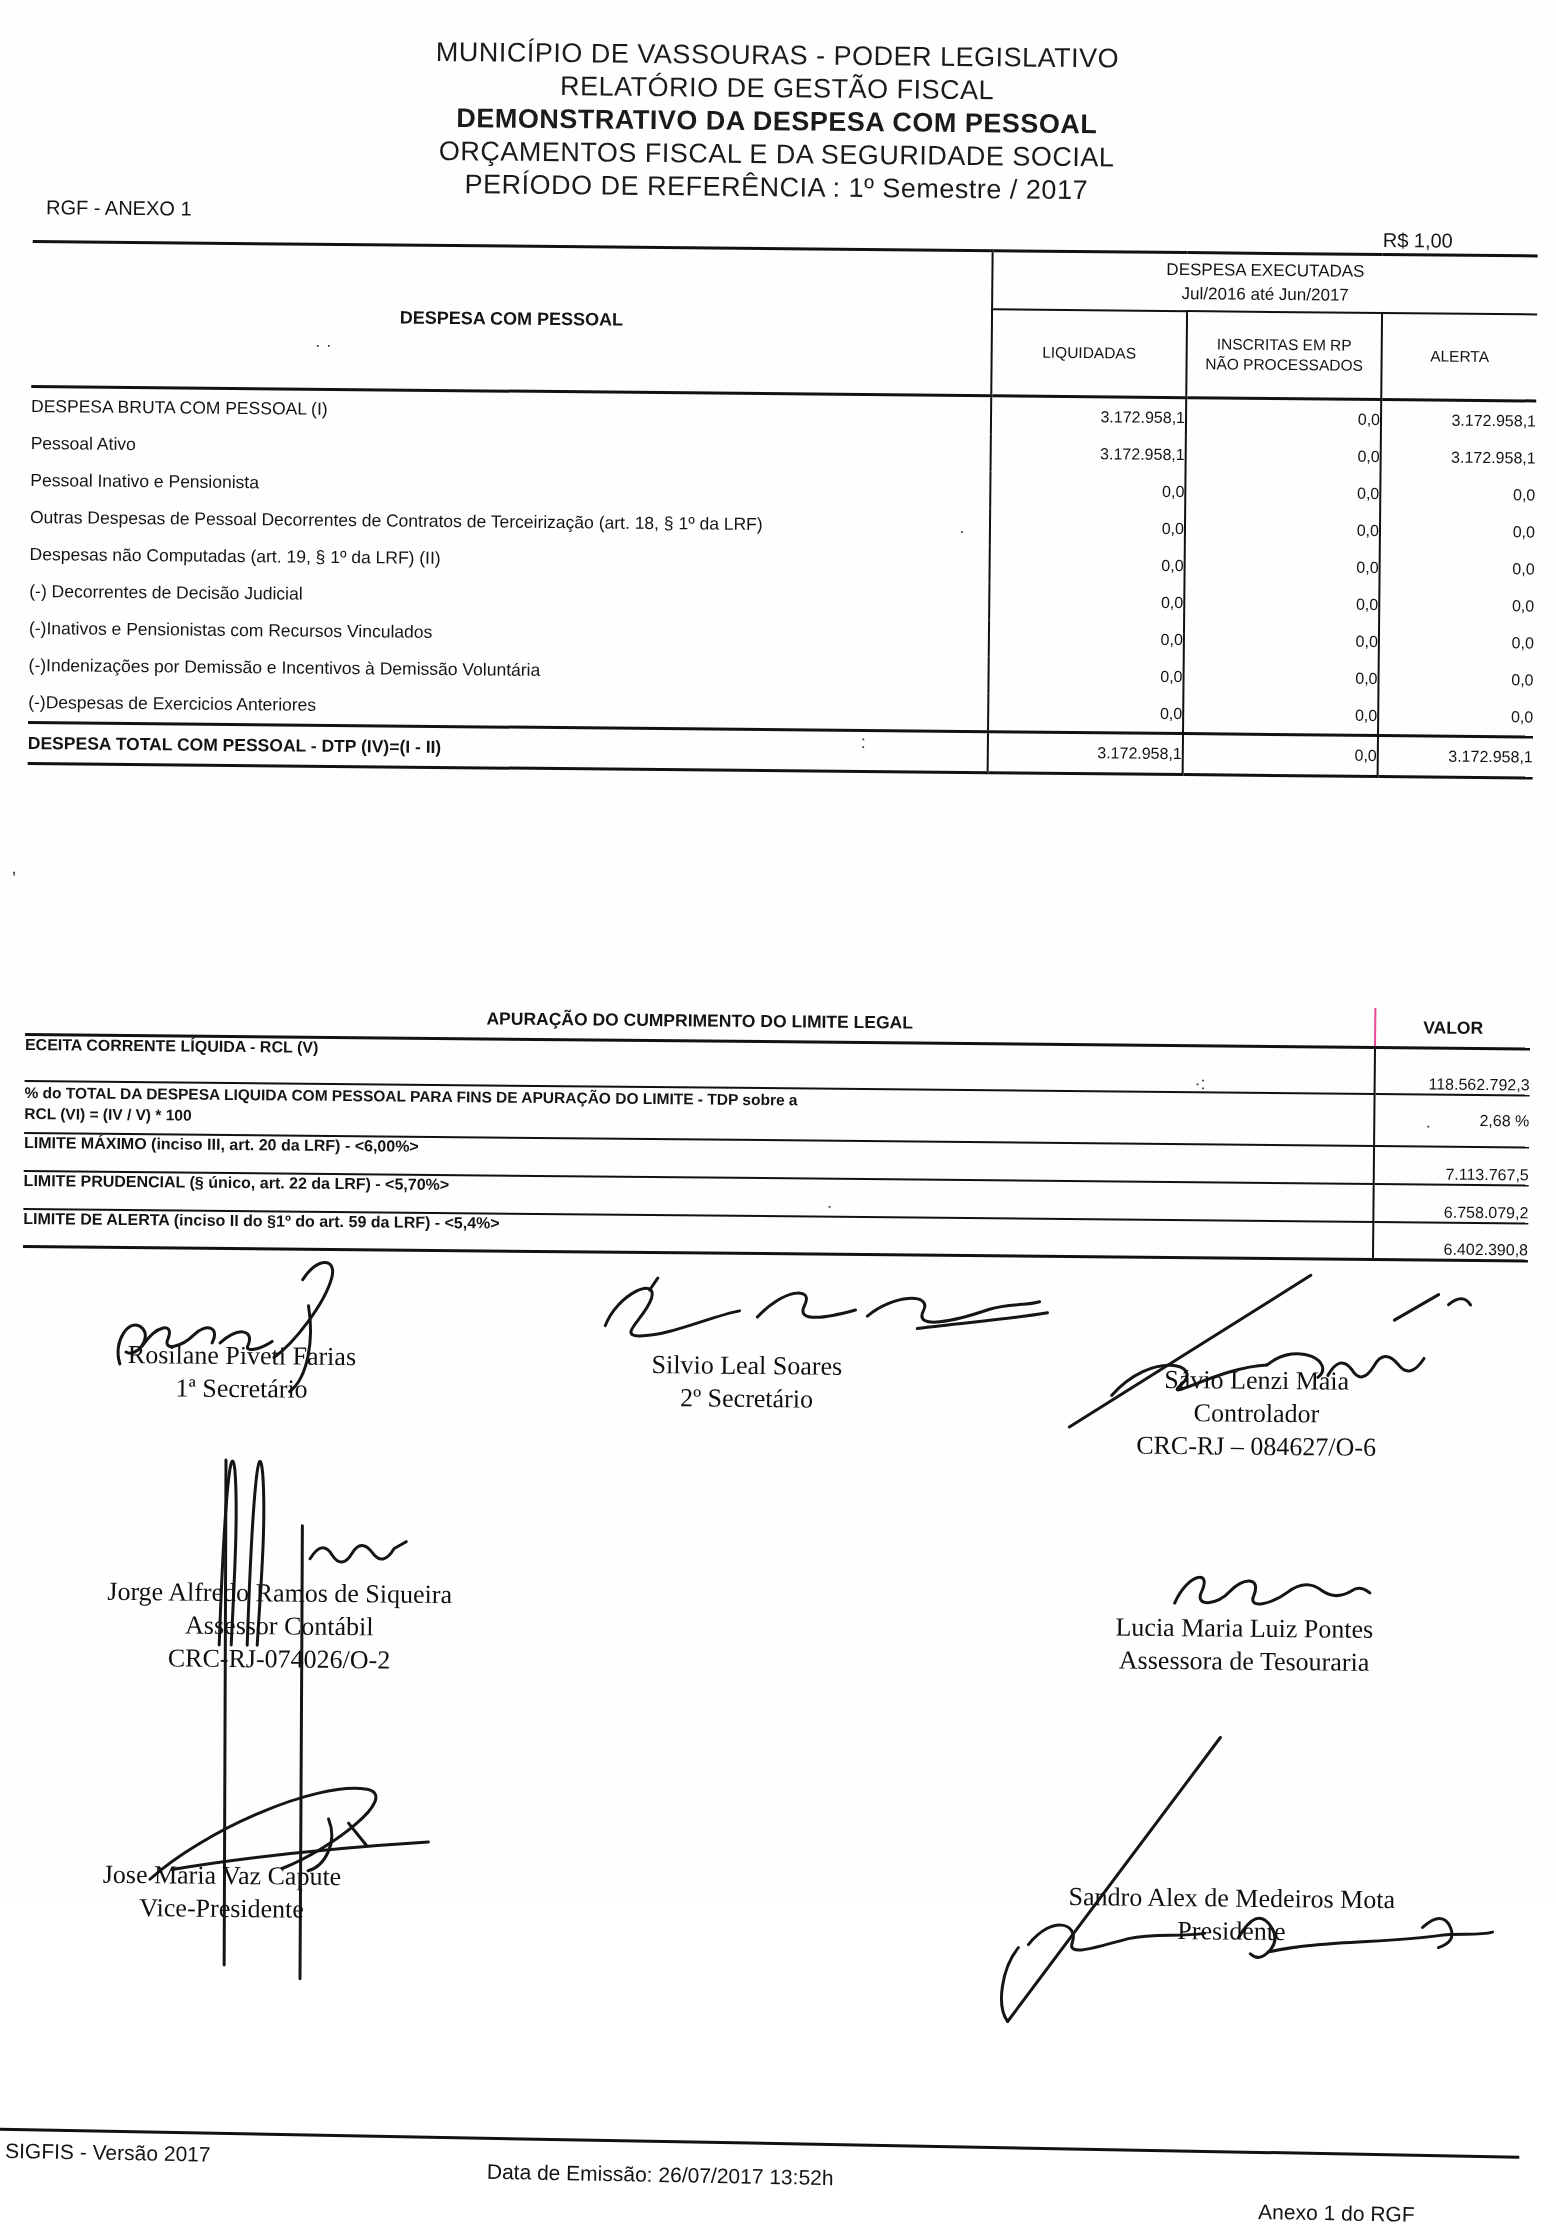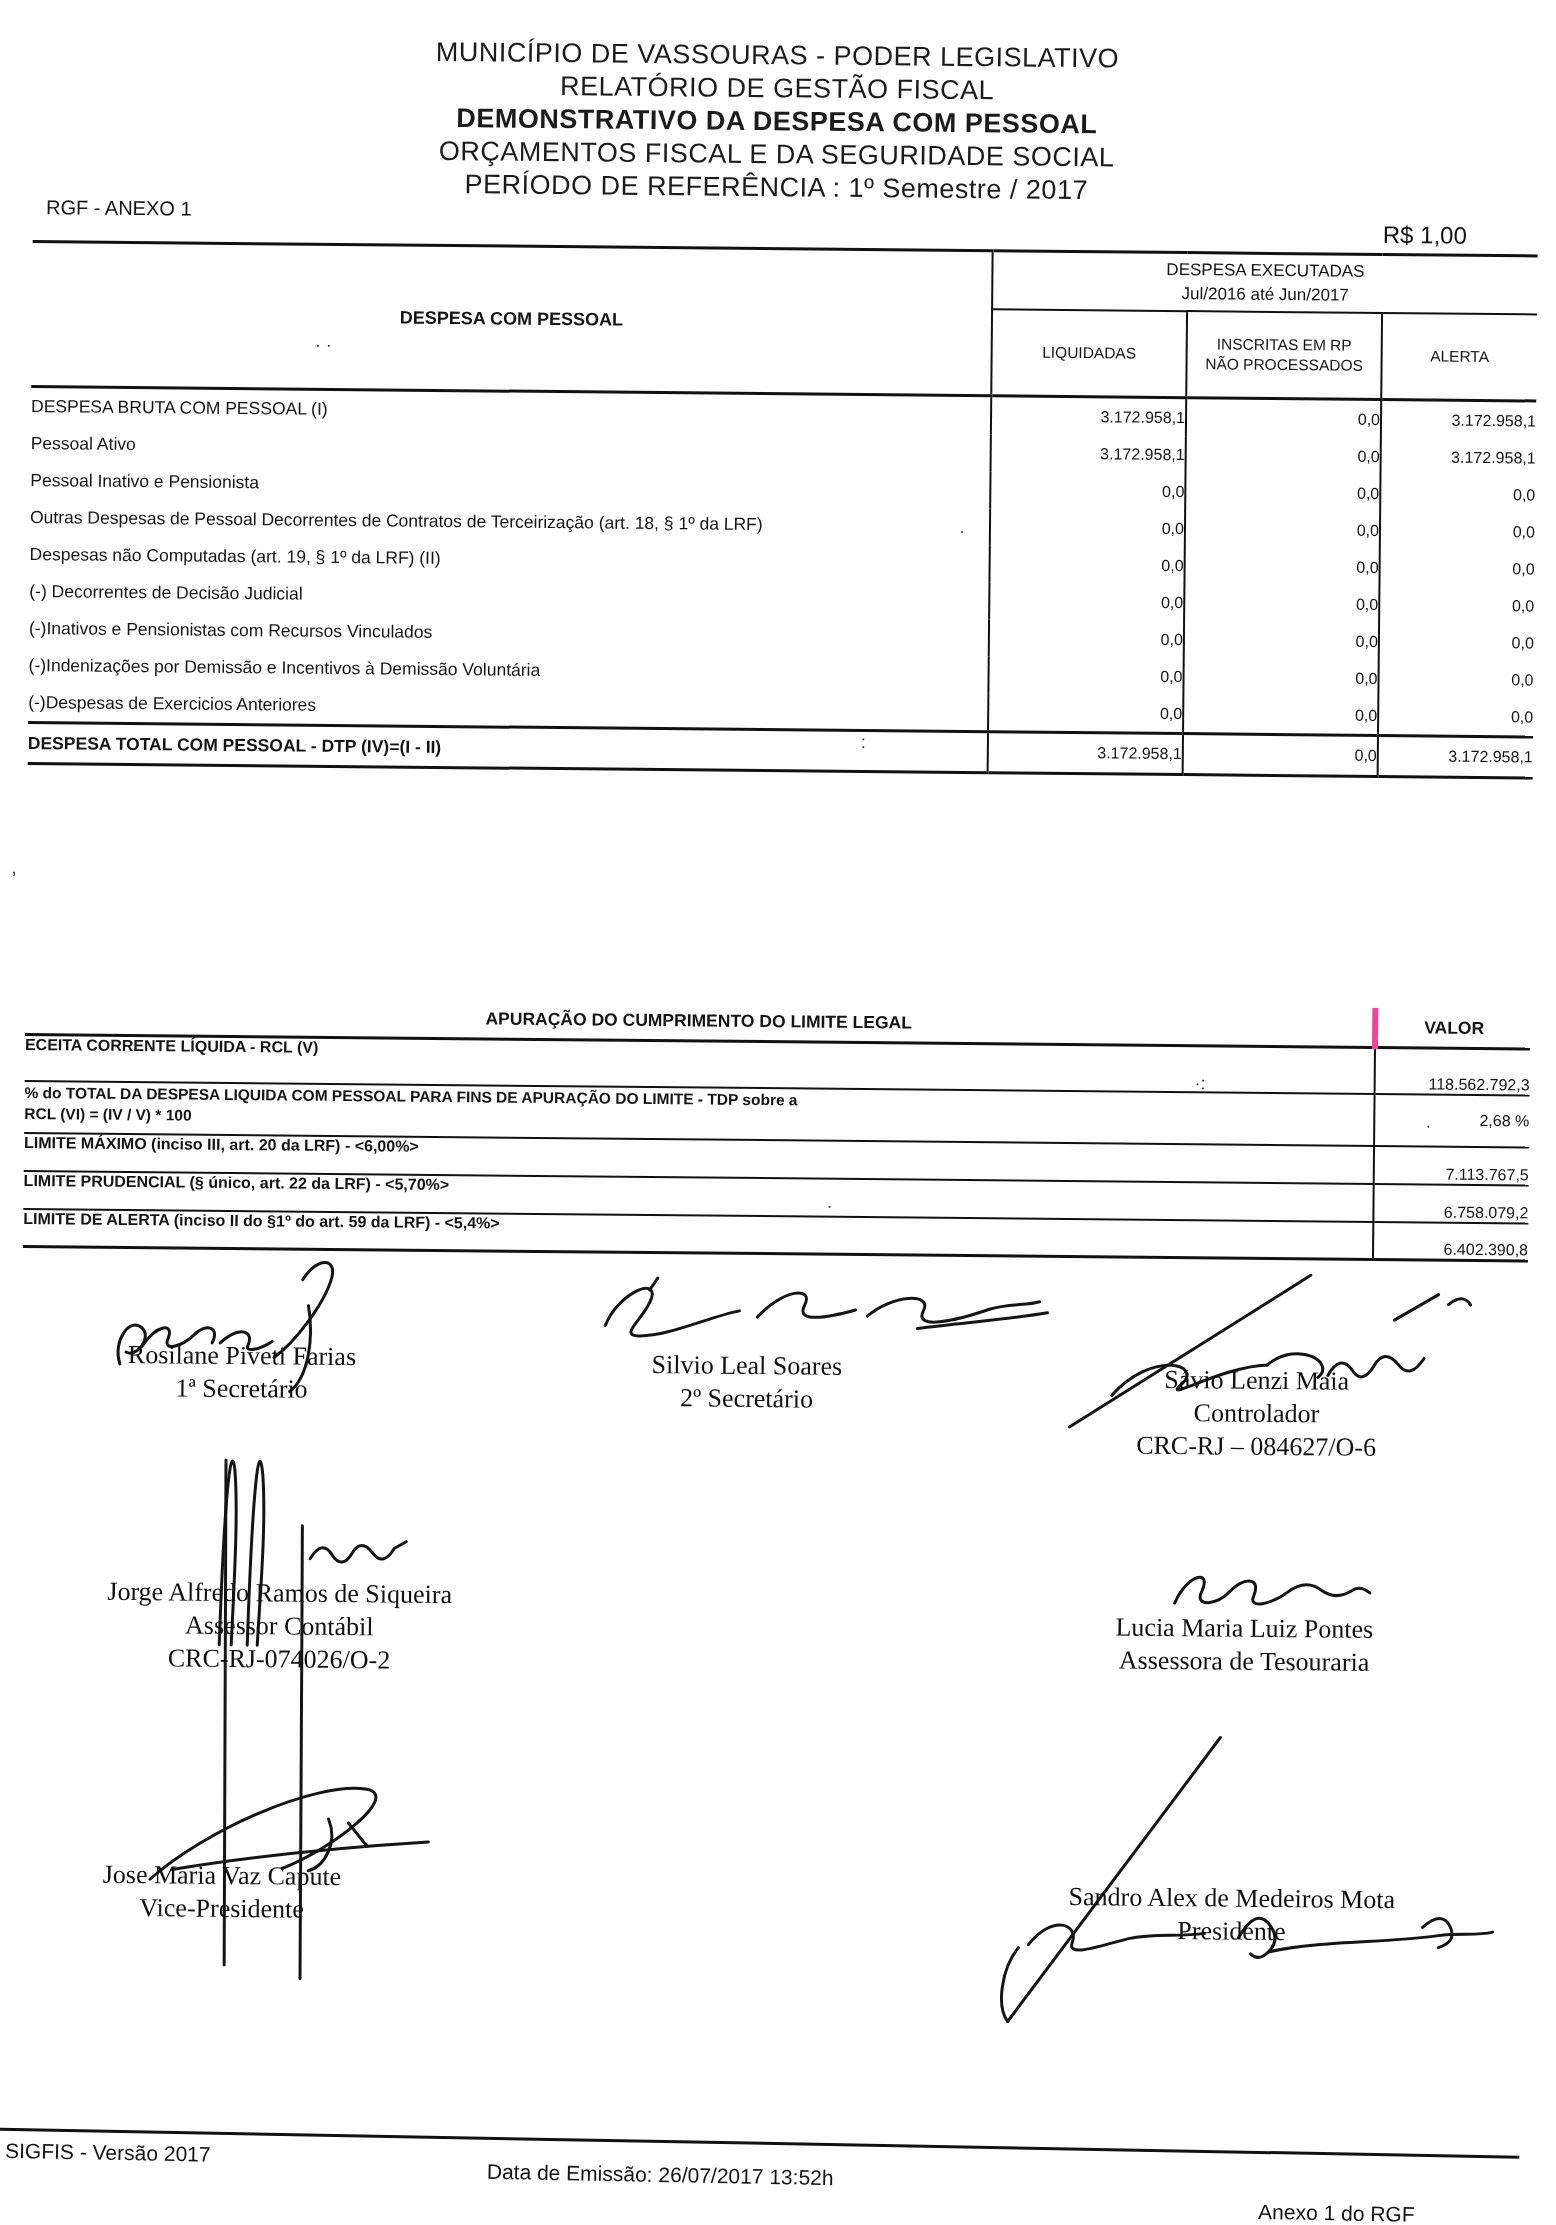--- a/index.html
+++ b/index.html
@@ -7,21 +7,21 @@
          font-family:"Liberation Sans", sans-serif; color:#141414; }
   .page { position:relative; width:1556px; height:1902px; background:#fefefe; }
   .skew { position:absolute; inset:0; transform:rotate(0.55deg); transform-origin:30px 0; }
 
   
   .doc-header { position:absolute; top:32px; left:0; width:100%; text-align:center;
                 font-size:27px; line-height:33px; letter-spacing:0.5px; color:#1b1b1b; }
   .doc-header .bold { font-weight:bold; }
 
   .annex { position:absolute; left:48px; top:196px; font-size:20px; }
-  .currency { position:absolute; left:1385px; top:208px; font-size:24px; }
+  .currency { position:absolute; left:1385px; top:216px; font-size:20px; }
 
   
   table { border-collapse:collapse; table-layout:fixed; }
   .tbl-main { position:absolute; left:35px; top:240px; width:1505px; }
   .tbl-main th, .tbl-main td { padding:0; font-weight:normal; }
   .tbl-main .corner { border-top:3px solid #111; border-right:2px solid #111;
                       border-bottom:3px solid #111; text-align:center;
                       font-weight:bold; font-size:18px; }
   .grp { border-top:3px solid #111; border-bottom:2px solid #111; text-align:center;
          font-size:17px; height:56px; line-height:24px; }
@@ -169,21 +169,21 @@
       </table>
 
   <table class="tbl-limit">
     <colgroup>
           <col style="width:1350px">
           <col style="width:155px">
         </colgroup>
     <tbody>
           <tr>
       <td class="lim-head">APURAÇÃO DO CUMPRIMENTO DO LIMITE LEGAL</td>
-      <td class="lim-head" style="border-left:6px solid #ec4899">VALOR</td>
+      <td class="lim-head" style="border-left:2px solid #ec4899">VALOR</td>
     </tr>
     <tr class="lim-row" style="height:46px">
       <td class="lim-lbl">ECEITA CORRENTE LÍQUIDA - RCL (V)</td>
       <td class="lim-val">118.562.792,3</td>
     </tr>
     <tr class="lim-row" style="height:52px">
       <td class="lim-lbl" style="font-size:15.5px;line-height:21px">
         <div>% do TOTAL DA DESPESA LIQUIDA COM PESSOAL PARA FINS DE APURAÇÃO DO LIMITE - TDP sobre a</div>
         <div>RCL (VI) = (IV / V) * 100</div>
       </td>

